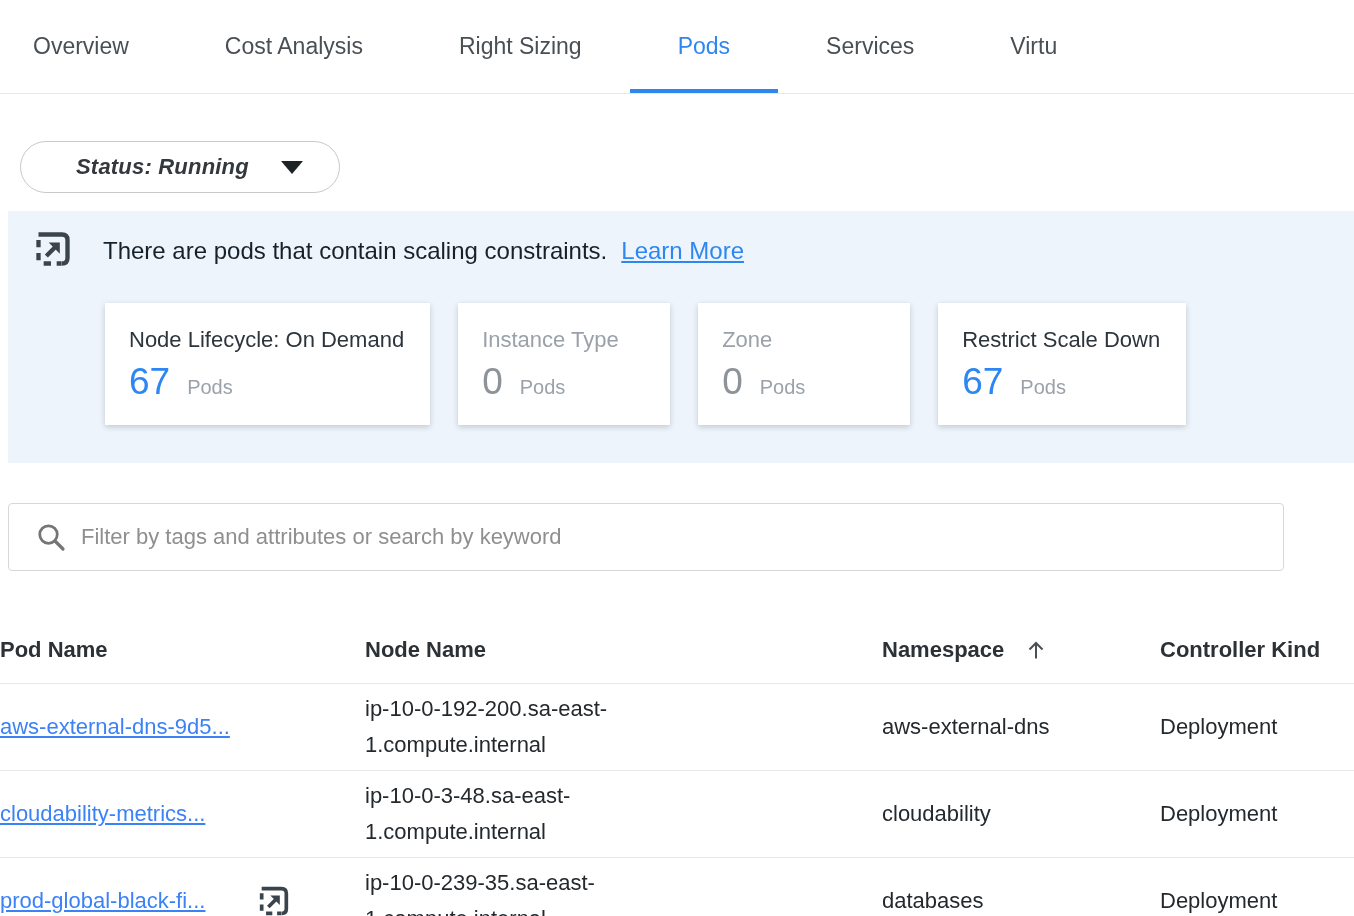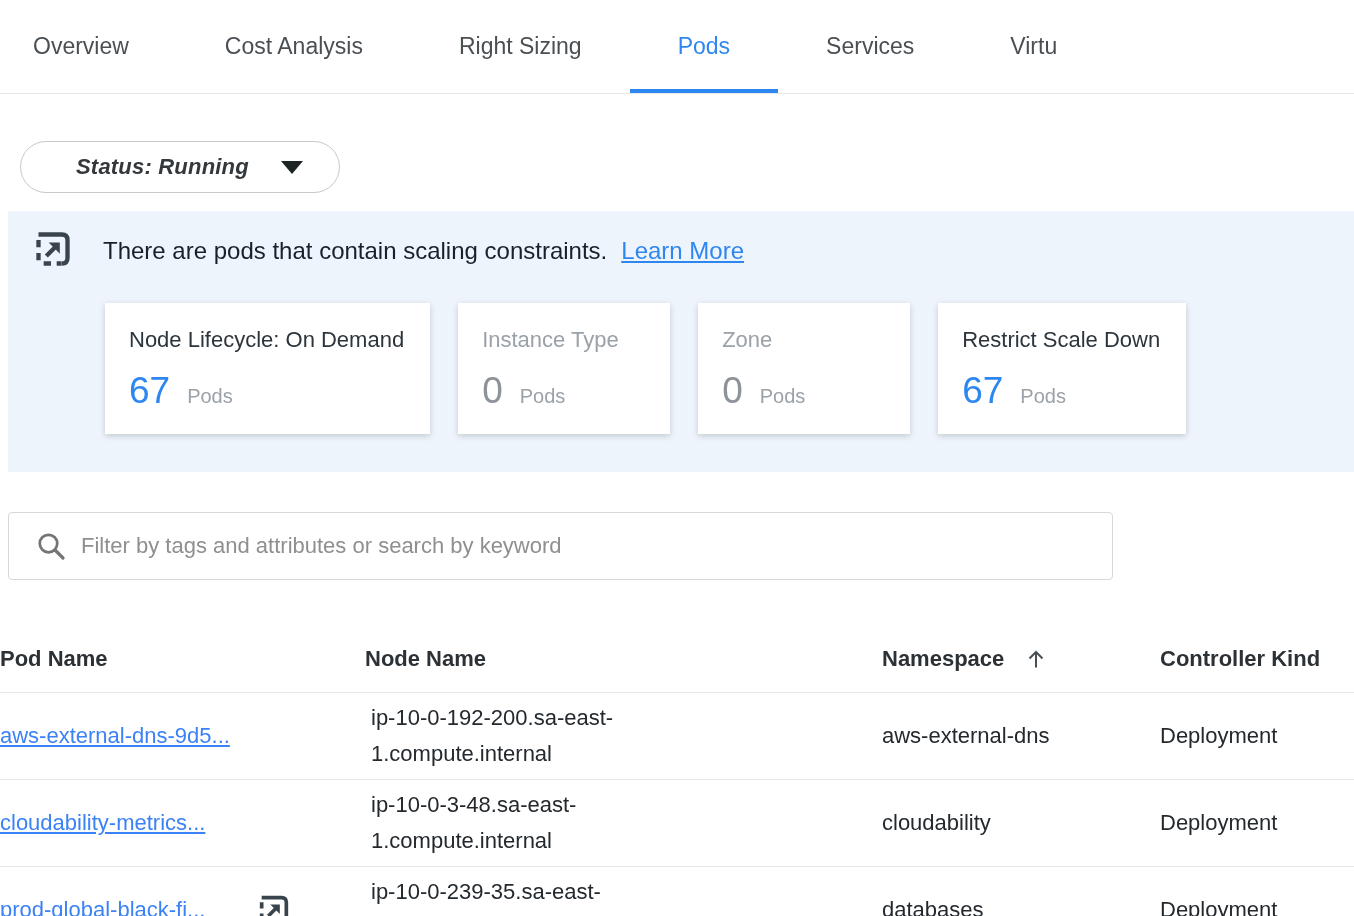--- a/index.html
+++ b/index.html
@@ -46,28 +46,28 @@
   .banner-msg { margin-left: 30px; font-size: 24px; color: #16212b; }
   .banner-link { margin-left: 14px; font-size: 24px; color: #2e87f1; text-decoration: underline; cursor: pointer; }
 
   .cards { display: flex; gap: 28px; margin: 30px 0 0 72px; }
   .card {
     background: #fff; min-width: 212px; padding: 24px 26px 22px 24px;
     box-shadow: 0 2px 6px rgba(0,0,0,0.18);
   }
   .card .title { font-size: 22px; color: #9aa1a8; white-space: nowrap; }
   .card.highlight .title { color: #2c343c; }
-  .card .value-row { display: flex; align-items: baseline; gap: 17px; margin-top: 17px; }
+  .card .value-row { display: flex; align-items: baseline; gap: 17px; margin-top: 8px; }
   .card .value { font-size: 37px; color: #8d9398; }
   .card.highlight .value { color: #2e87f1; }
   .card .unit { font-size: 20px; color: #9aa1a8; }
 
   
   .searchbox {
-    margin: 40px 0 0 8px; width: 1105px; height: 68px;
+    margin: 40px 0 0 8px; width: 1276px; height: 68px;
     border: 1px solid #d8d8d8; border-radius: 4px;
     display: flex; align-items: center; padding: 0 20px 0 27px; background: #fff;
   }
   .searchbox input {
     flex: 1; border: none; outline: none; margin-left: 15px;
     font-family: "Liberation Sans", sans-serif; font-size: 22px; color: #33383c;
   }
   .searchbox input::placeholder { color: #8f8f8f; }
 
   
@@ -77,21 +77,21 @@
     align-items: center;
   }
   .thead { height: 66px; font-weight: 700; font-size: 22px; color: #2c3136; }
   .th { display: flex; align-items: center; }
   .sort-arrow { margin-left: 20px; display: inline-flex; }
   .tbody .trow { border-top: 1px solid #e8e8e8; padding-top: 7px; padding-bottom: 7px; min-height: 80px; }
   .tbody .trow:last-child { border-bottom: 1px solid #e8e8e8; }
   .cell { font-size: 22px; line-height: 36px; color: #24292e; }
   .cell-pod { display: flex; align-items: center; }
   .pod-link { color: #3b82f6; text-decoration: underline; cursor: pointer; white-space: nowrap; }
-  .cell-node .wrap { max-width: 272px; word-break: break-word; margin-left: 6px; }
+  .cell-node .wrap { max-width: 272px; word-break: break-word; }
   .cell-ns .wrap { max-width: 175px; word-break: break-word; }
   .row-scale-icon { margin-left: 52px; display: inline-flex; }
 </style>
 </head>
 <body>
 
 <nav class="tabbar">
   <div class="tab">Overview</div>
   <div class="tab">Cost Analysis</div>
   <div class="tab">Right Sizing</div>

